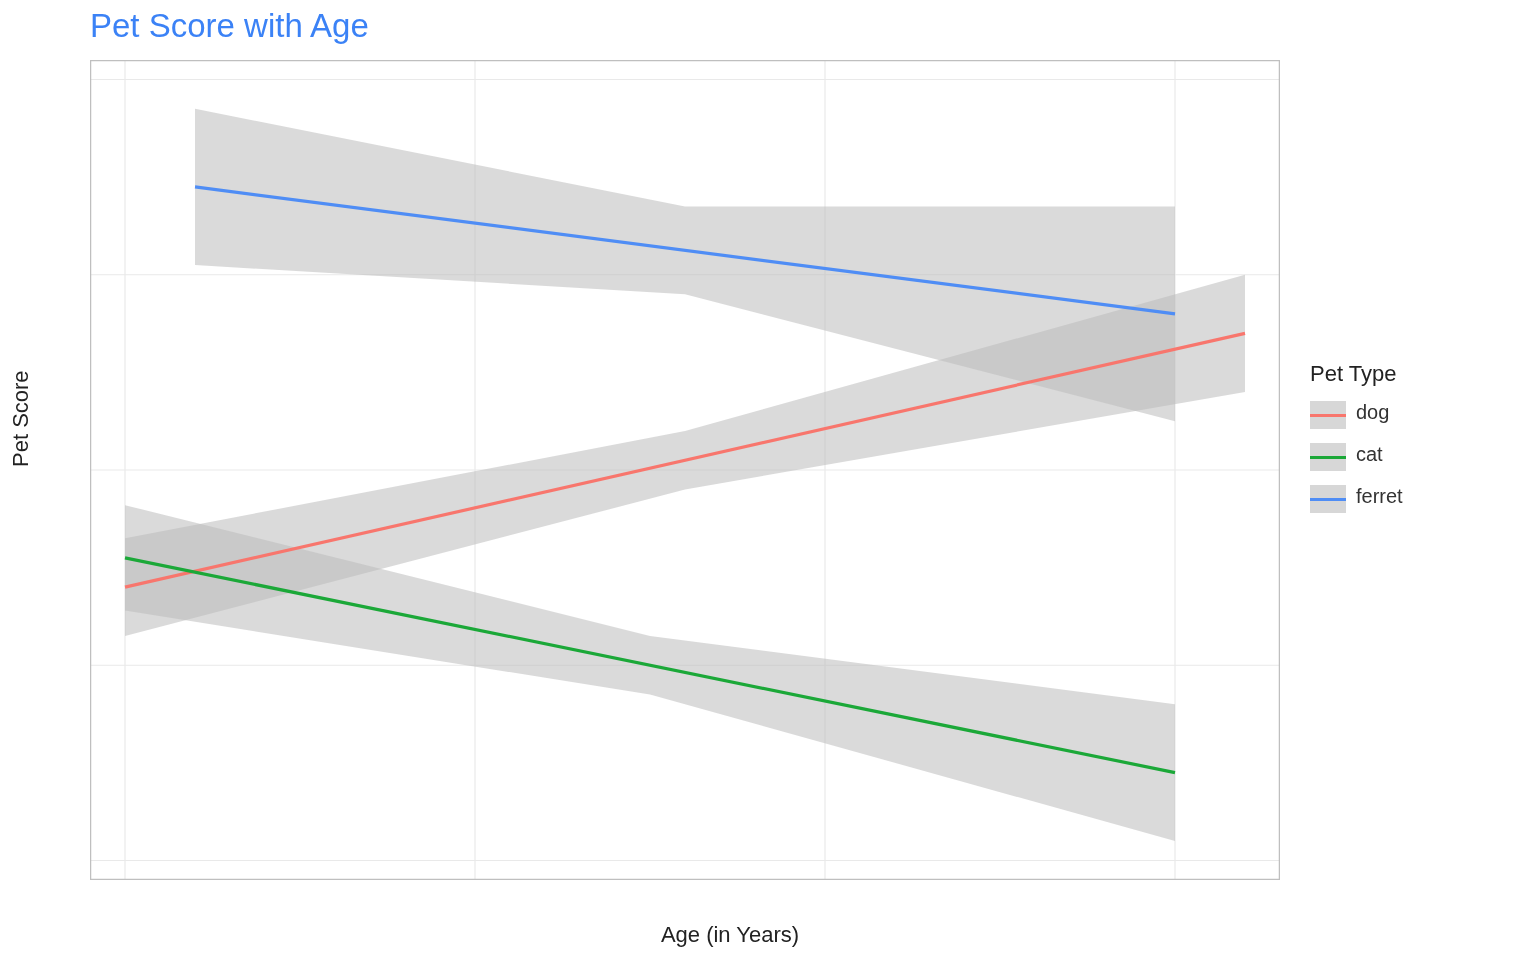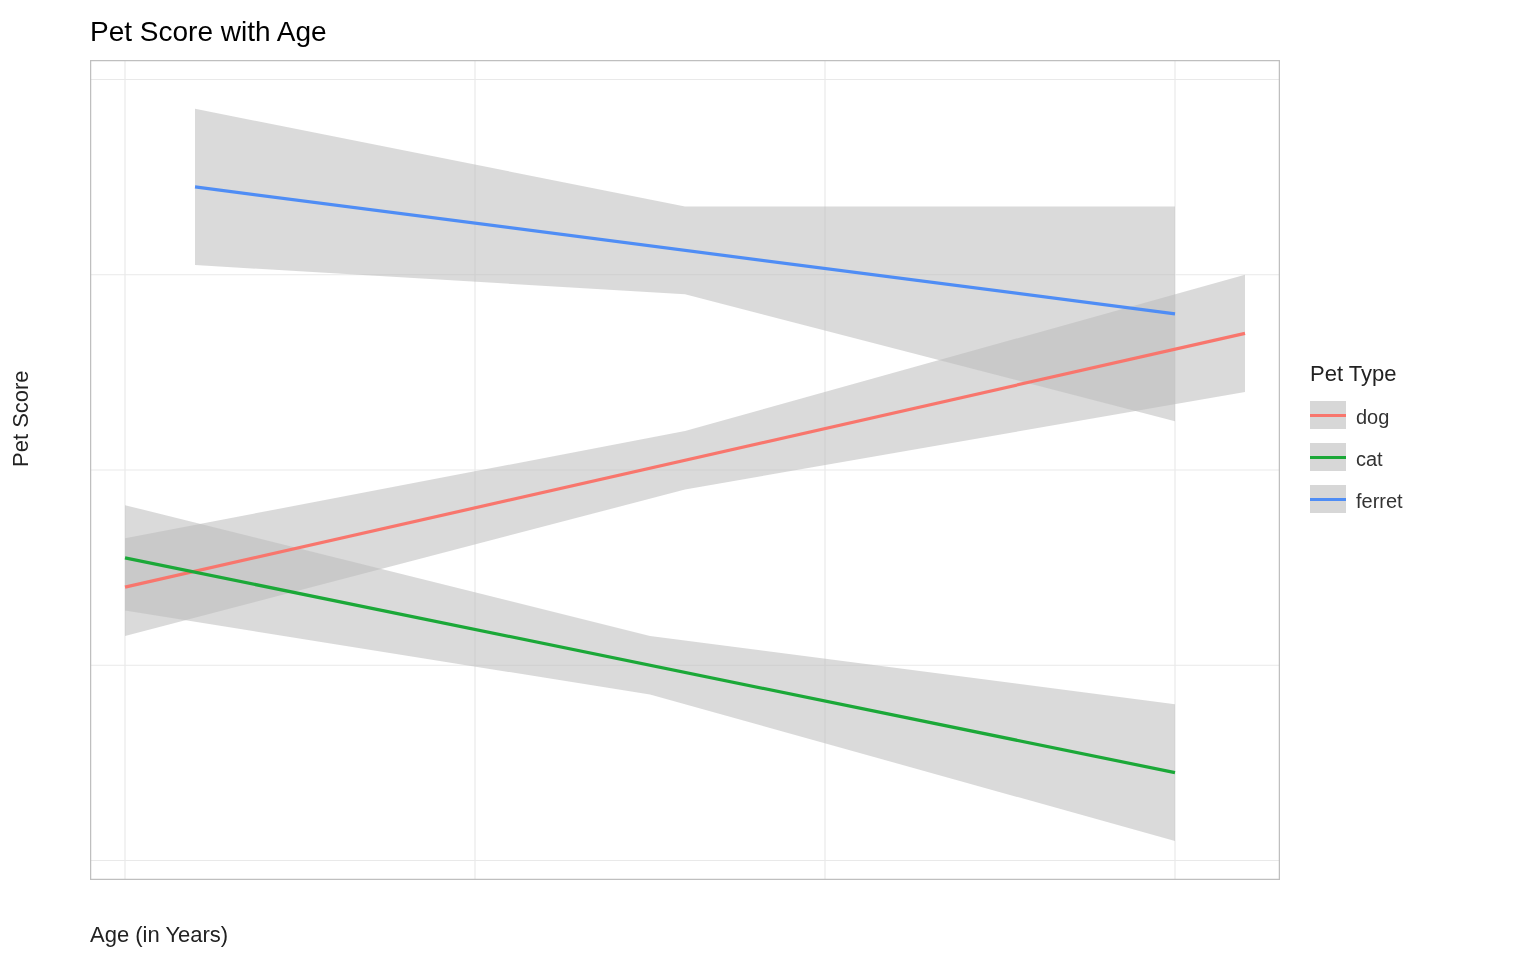--- a/index.html
+++ b/index.html
@@ -12,58 +12,58 @@
     color: #333;
   }
   .chart-wrap {
     position: relative;
     width: 1536px;
     height: 960px;
   }
   .title {
     position: absolute;
     left: 90px;
-    top: 16px;
-    font-size: 28px;
-    color: #000000;
+    top: 7px;
+    font-size: 33px;
+    color: #3b82f6;
   }
   .ylabel {
     position: absolute;
     left: 8px;
     top: 50%;
     transform: translateY(-50%) rotate(-90deg);
     transform-origin: left top;
     font-size: 22px;
     color: #222;
     white-space: nowrap;
   }
   .xlabel {
     position: absolute;
     bottom: 12px;
     width: 1280px;
     left: 90px;
-    text-align: left;
+    text-align: center;
     font-size: 22px;
     color: #222;
   }
   .legend {
     position: absolute;
     left: 1310px;
     top: 330px;
     font-size: 20px;
     margin-top: 31px;
   }
   .legend-title {
     font-size: 22px;
     margin-bottom: 14px;
     color: #222;
   }
   .legend-row {
     display: flex;
-    align-items: flex-end;
+    align-items: flex-start;
     margin-bottom: 14px;
   }
   .legend-swatch {
     width: 36px;
     height: 28px;
     background: #d7d7d7;
     margin-right: 10px;
     display: flex;
     align-items: center;
   }

